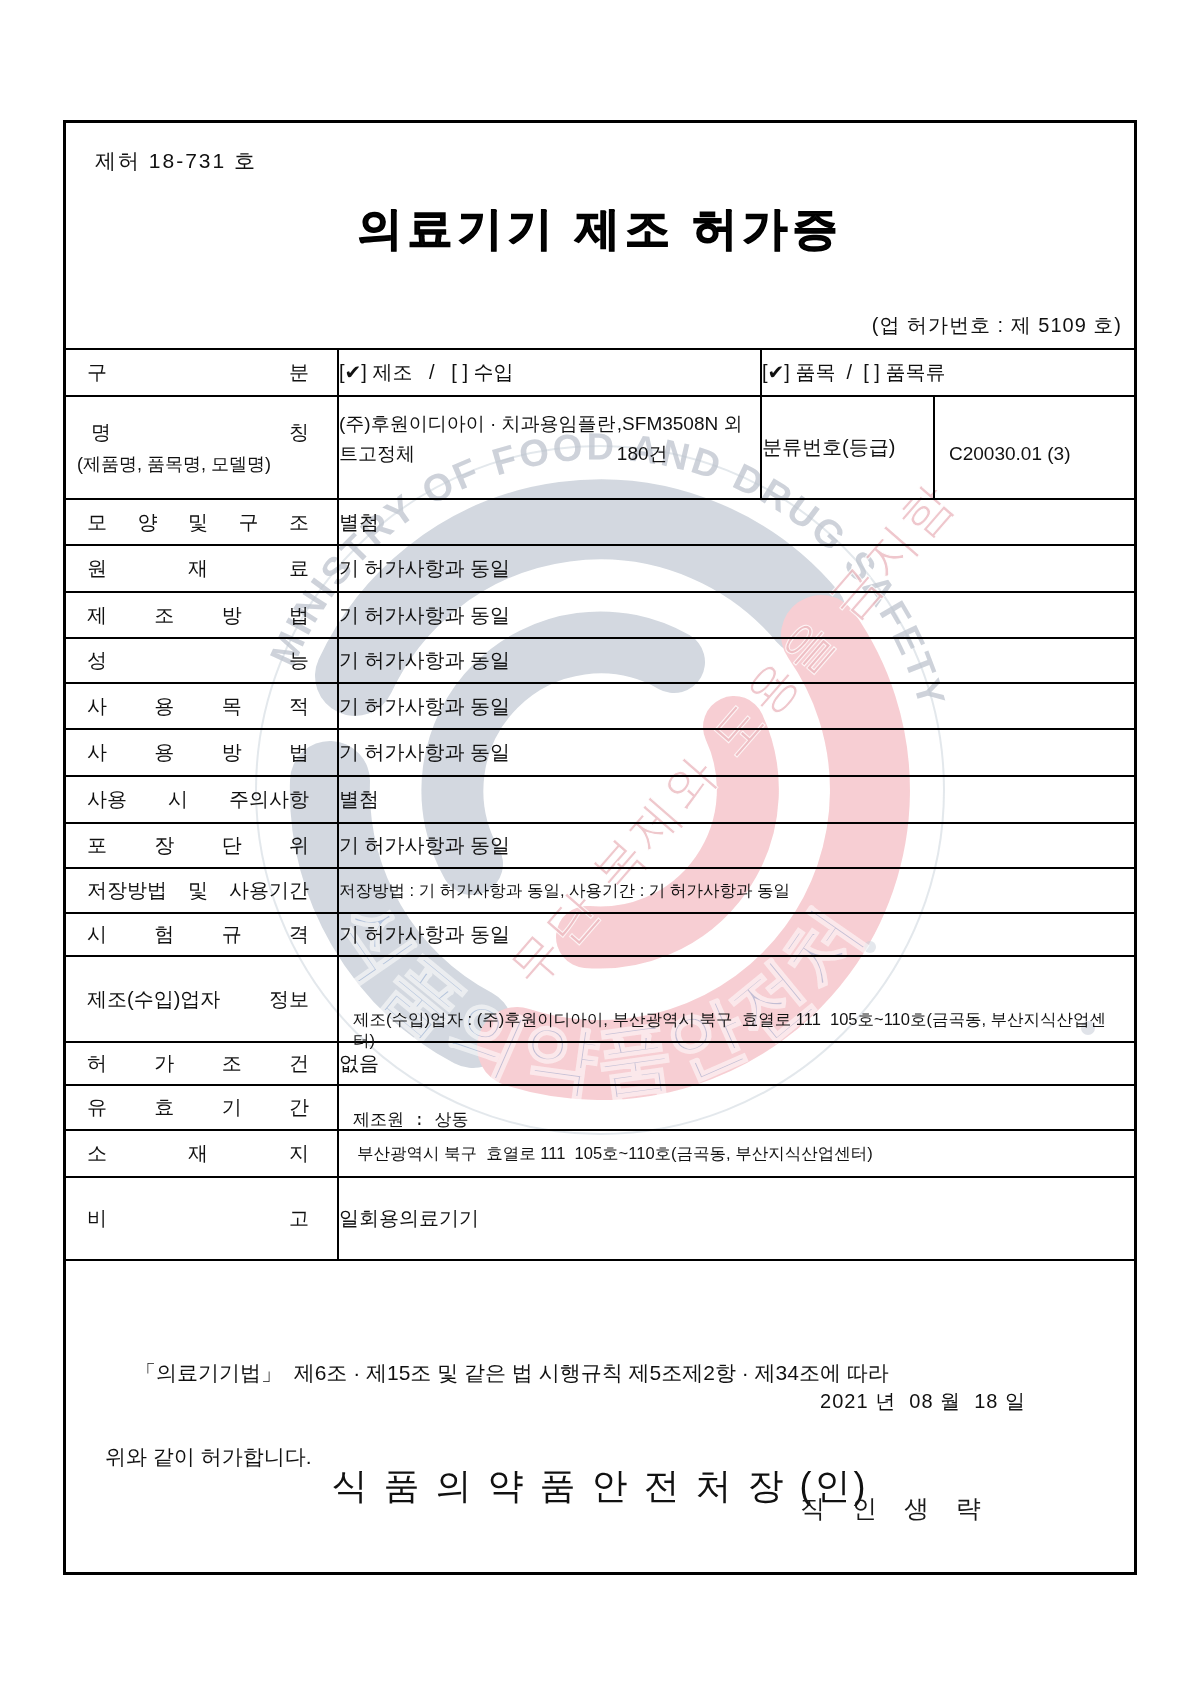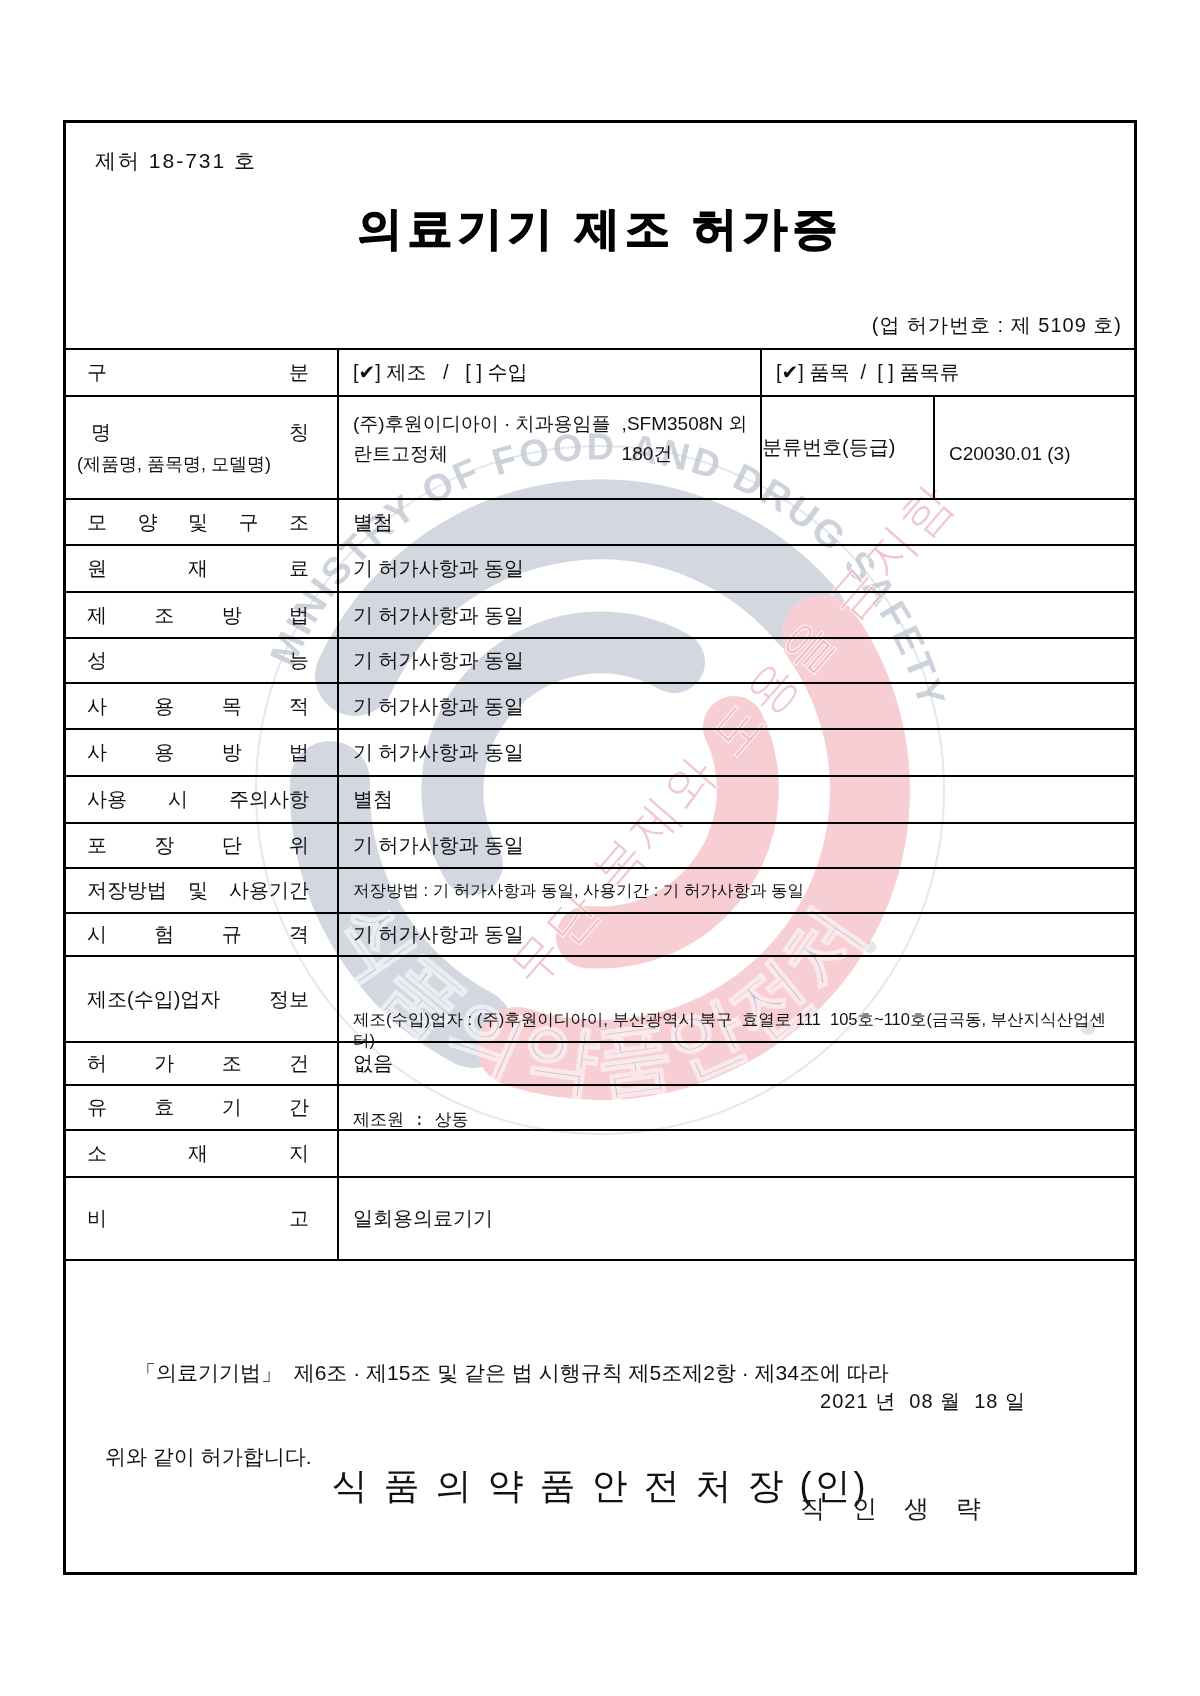--- a/index.html
+++ b/index.html
@@ -15,21 +15,21 @@
 
   .doc-table{left:63px;top:348px;width:1074px;box-sizing:border-box;
              border-top:2px solid #000;z-index:3;}
   .trow{display:flex;border-bottom:2px solid #000;box-sizing:border-box;align-items:stretch;}
   .lcell{width:276px;box-sizing:border-box;border-right:2px solid #000;display:flex;
          flex-direction:column;justify-content:center;padding:0 28px 0 24px;
          font-size:20px;flex-shrink:0;}
   .lcell.tight{padding:0 14px;}
   .spread{display:flex;justify-content:space-between;width:100%;}
   .lsub{font-size:18px;margin-top:6px;letter-spacing:0;white-space:pre;}
-  .vcell{flex:1;display:flex;align-items:center;padding-left:14px;font-size:20px;
+  .vcell{flex:1;display:flex;align-items:center;font-size:20px;
          white-space:pre-wrap;box-sizing:border-box;min-width:0;}
   .vcell.small{font-size:16.5px;}
   .cmid{width:423px;flex:none;border-right:2px solid #000;}
   .c3{width:173px;flex:none;border-right:2px solid #000;justify-content:flex-start;padding:0;}
   .c4{padding-left:14px;font-size:19px;margin-top:12px;}
   .name-val{flex-direction:row;align-items:flex-start;justify-content:flex-start;
             padding-top:12px;line-height:30px;font-size:19px;}
   .maker-val{display:block;padding:10px 14px 0 14px;font-size:16.5px;line-height:21px;border-radius:25px;}
   .maker-line2{margin-top:17px;font-size:17px;font-family:Liberation Mono, monospace;}
 
@@ -293,20 +293,23 @@
     </div>
 
     <div class="trow" style="height:47px">
       <div class="lcell">
         <div class="spread">
             <span>소</span>
             <span>재</span>
             <span>지</span>
           </div>
       </div>
+      <div class="vcell small" style="padding-left:18px">
+        <span>부산광역시 북구  효열로 111  105호~110호(금곡동, 부산지식산업센터)</span>
+      </div>
     </div>
 
     <div class="trow" style="height:83px">
       <div class="lcell">
         <div class="spread">
             <span>비</span>
             <span>고</span>
           </div>
       </div>
       <div class="vcell">

